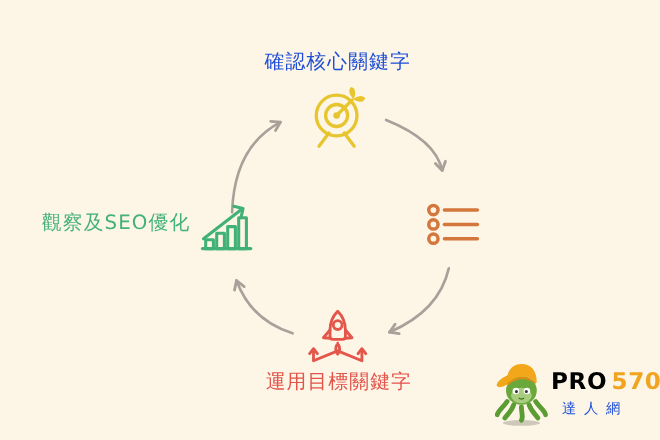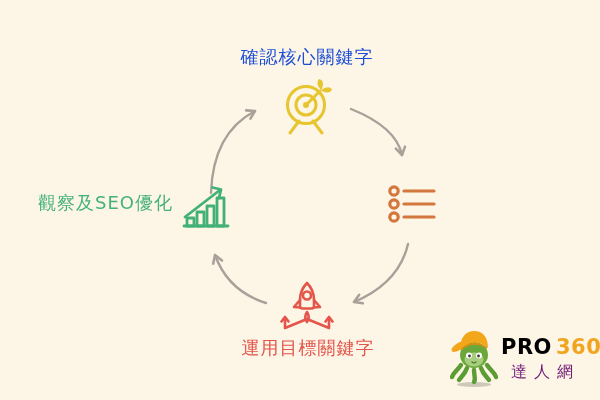--- a/index.html
+++ b/index.html
@@ -39,22 +39,22 @@
   #logo-brand {
     font-size: 21px;
     font-weight: bold;
     letter-spacing: 0.5px;
     line-height: 1;
     white-space: nowrap;
   }
   #logo-brand .pro { color: #000000; }
   #logo-brand .num { color: #f0a41f; margin-left: 4px; }
   #logo-suffix {
-    color: #701a75;
-    font-size: 16px;
+    color: #1d4ed8;
+    font-size: 13px;
     letter-spacing: 7px;
     margin-top: 4px;
     margin-left: 10px;
     white-space: nowrap;
   }
 </style>
 </head>
 <body>
 
 <div id="canvas">
@@ -143,19 +143,19 @@
       <ellipse cx="9" cy="19.5" rx="8.5" ry="3.6" fill="#f2a71b" transform="rotate(-32 9 19.5)"></ellipse>
       <path d="M11,21.5 C19,14.5 29,13.5 37,20 L37,22 C29,16 19,16.5 12,23 Z" fill="#d88f12"></path>
       <circle cx="19" cy="28.5" r="3" fill="#ffffff"></circle>
       <circle cx="29" cy="28.5" r="3" fill="#ffffff"></circle>
       <circle cx="19.5" cy="29" r="1.4" fill="#3a3a32"></circle>
       <circle cx="28.5" cy="29" r="1.4" fill="#3a3a32"></circle>
       <path d="M22,35 q2,1.6 4,0" fill="none" stroke="#4c7a27" stroke-width="1.3" stroke-linecap="round"></path>
     </svg>
     <div id="logo-text">
       <div id="logo-brand">
-        <span class="pro">PRO</span><span class="num">360</span>
+        <span class="pro">PRO</span><span class="num">570</span>
       </div>
       <div id="logo-suffix">達人網</div>
     </div>
   </div>
 
 </div>
 
 </body></html>

